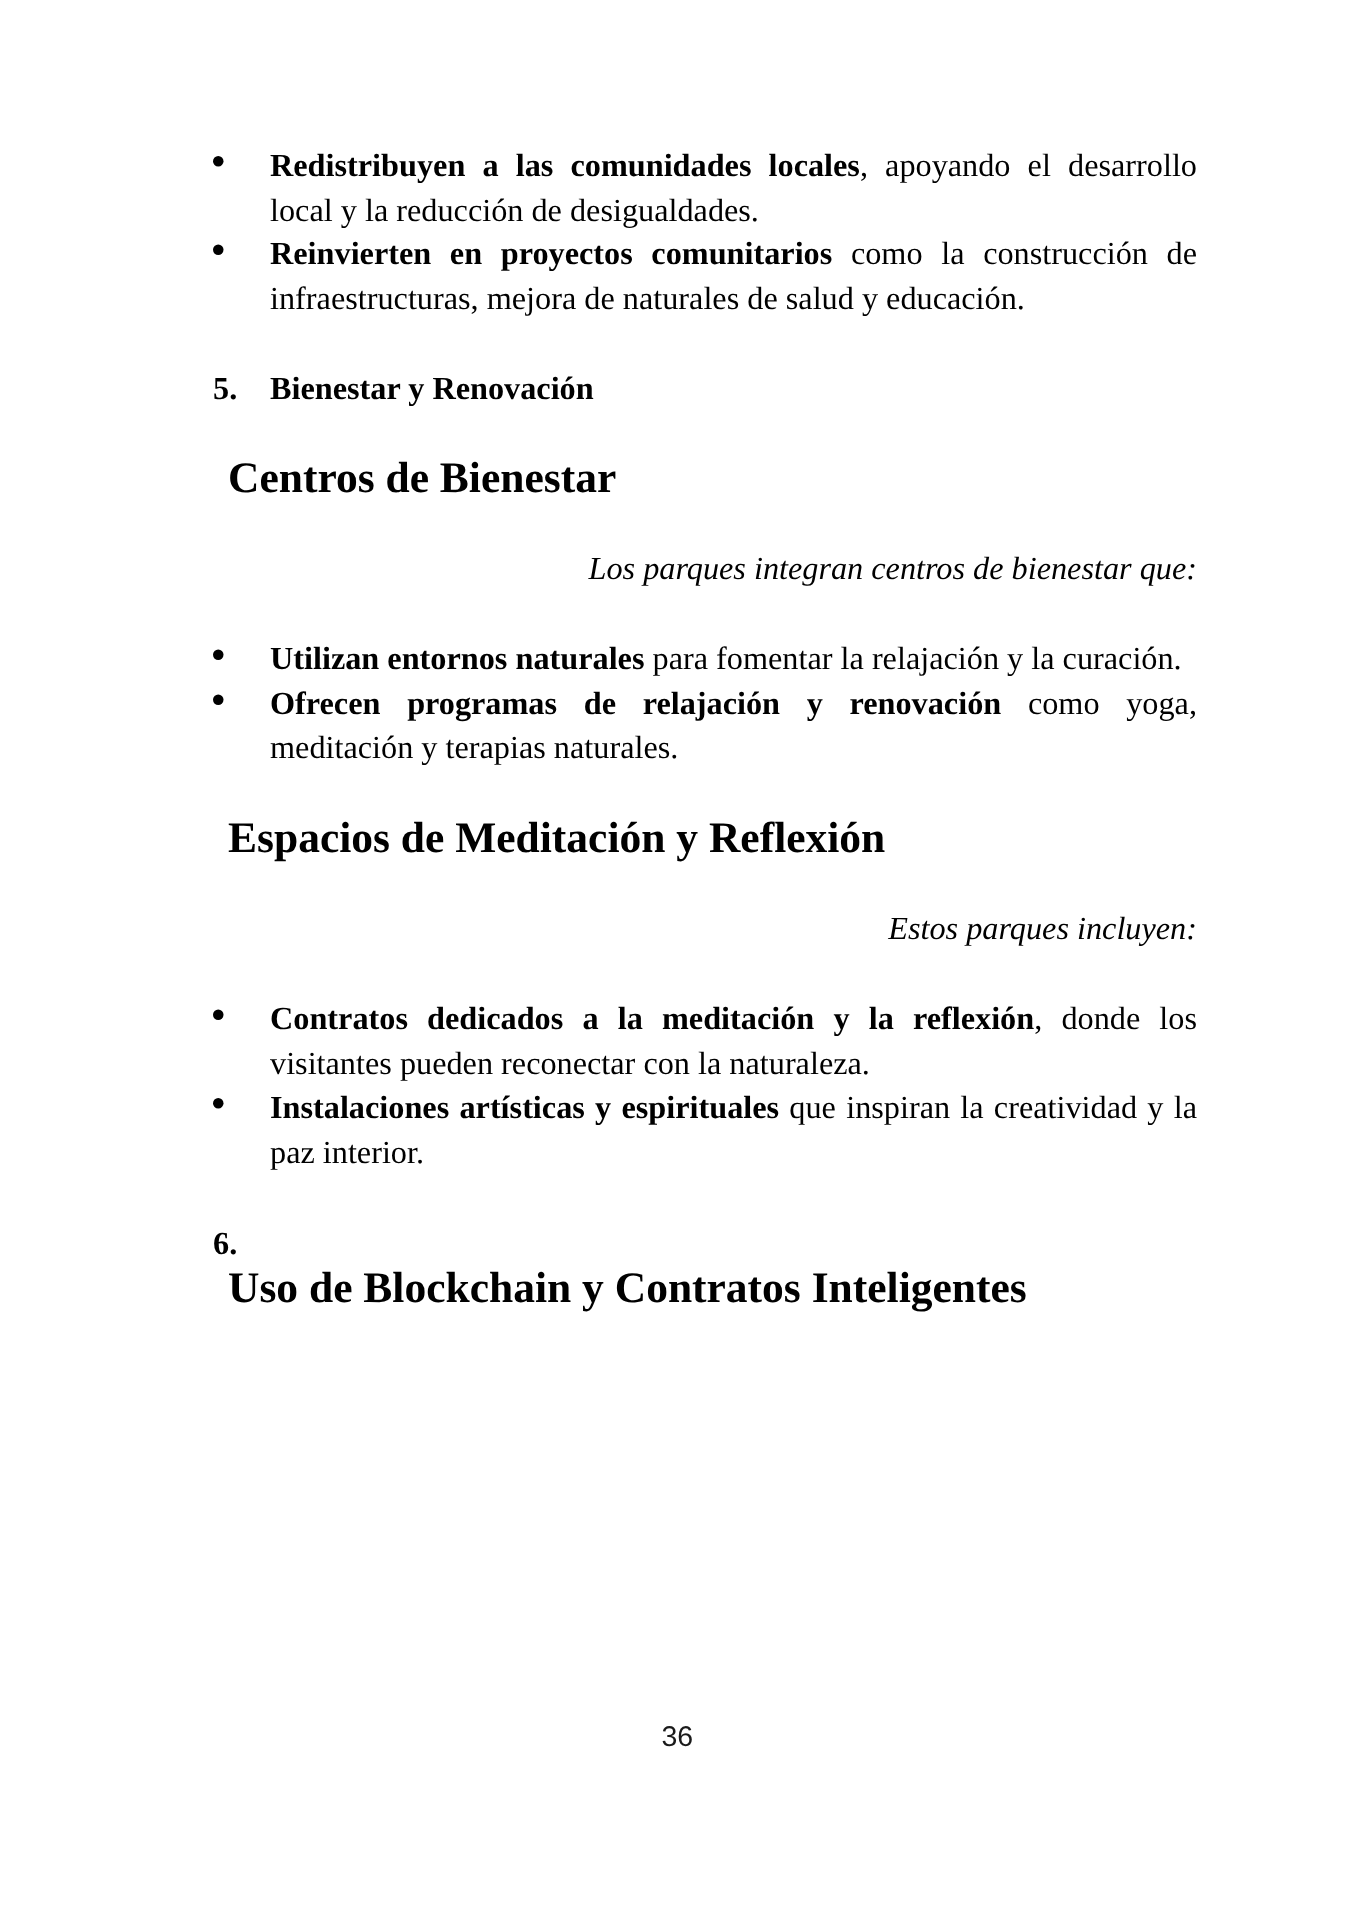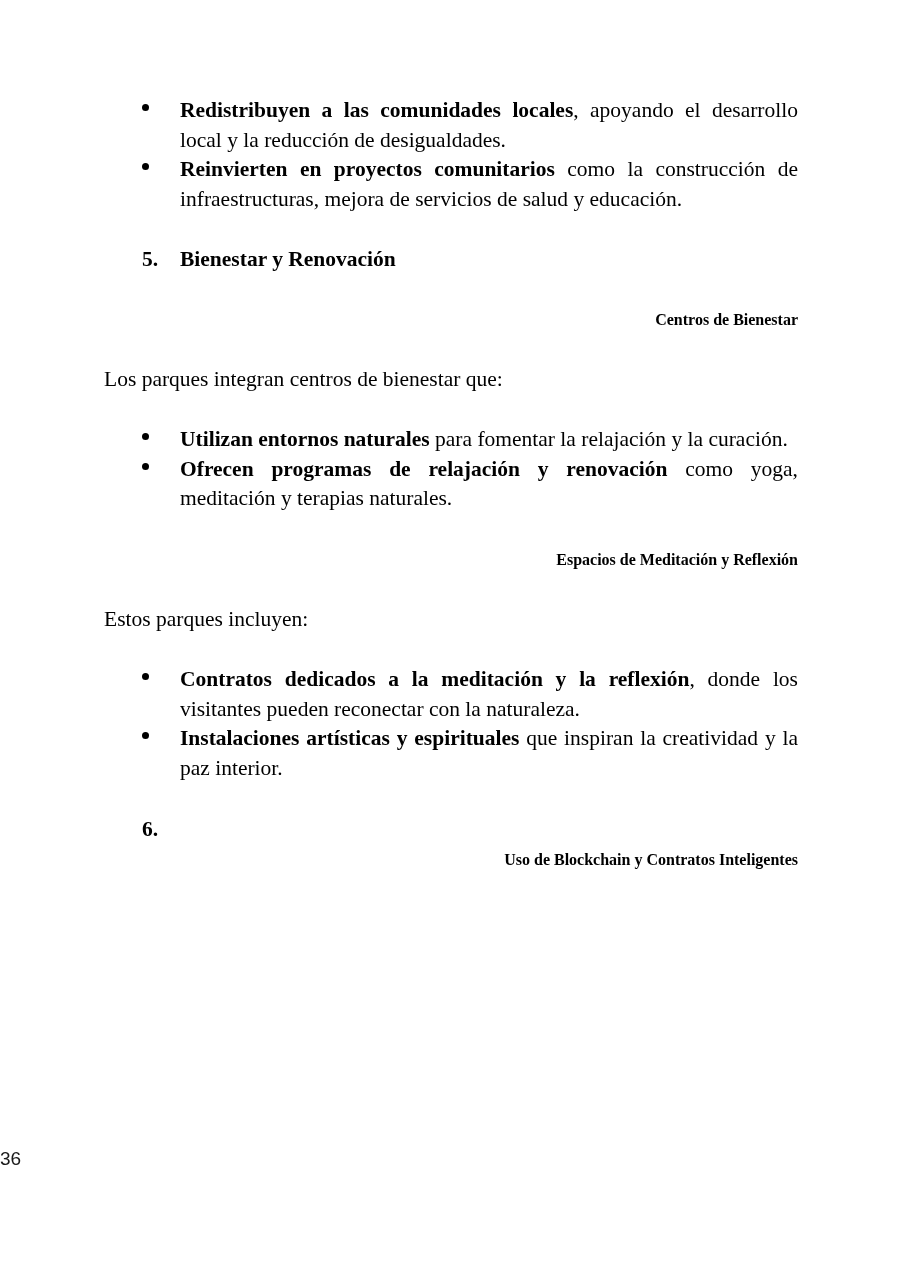--- a/index.html
+++ b/index.html
@@ -87,63 +87,65 @@
     position: absolute;
     left: 38px;
     top: 0;
     font-weight: bold;
     font-size: 21.5px;
     line-height: 29.6px;
   }
 
   
   .sub-heading {
-    font-size: 16px;
-    line-height: 29.6px;
-    font-weight: bold;
+    font-size: 29px;
+    line-height: 29.6px;
+    font-weight: bold;
+    text-align: left;
+    margin-left: 48px;
+  }
+
+  
+  .body-para {
+    font-size: 21.5px;
+    line-height: 29.6px;
     text-align: right;
-    margin-left: 48px;
-  }
-
-  
-  .body-para {
-    font-size: 21.5px;
-    line-height: 29.6px;
-    text-align: left;
+    font-style: italic;
   }
 
   
   .gap-block   { height: 31px; }
   .gap-heading { height: 30px; }
 
   
   .page-number {
     position: absolute;
     left: 0;
     right: 0;
     top: 1148px;
+    text-align: center;
     font-family: "Liberation Sans", "DejaVu Sans", sans-serif;
     font-size: 19px;
     line-height: 22px;
     color: #1a1a1a;
   }
 </style>
 </head>
 <body>
 
 <div class="page">
 
   <div class="content">
 
     <ul class="bullets">
       <li>
         <span class="bullet-mark"></span><b>Redistribuyen a las comunidades locales</b><span class="para-body">, apoyando el desarrollo local y la reducción de desigualdades.</span>
       </li>
       <li>
-        <span class="bullet-mark"></span><b>Reinvierten en proyectos comunitarios</b><span class="para-body"> como la construcción de infraestructuras, mejora de servicios de salud y educación.</span>
+        <span class="bullet-mark"></span><b>Reinvierten en proyectos comunitarios</b><span class="para-body"> como la construcción de infraestructuras, mejora de naturales de salud y educación.</span>
       </li>
     </ul>
 
     <div class="gap-block"></div>
 
     <div class="num-heading">
       <span class="num-mark">5.</span><span>Bienestar y Renovación</span>
     </div>
 
     <div class="gap-heading"></div>

